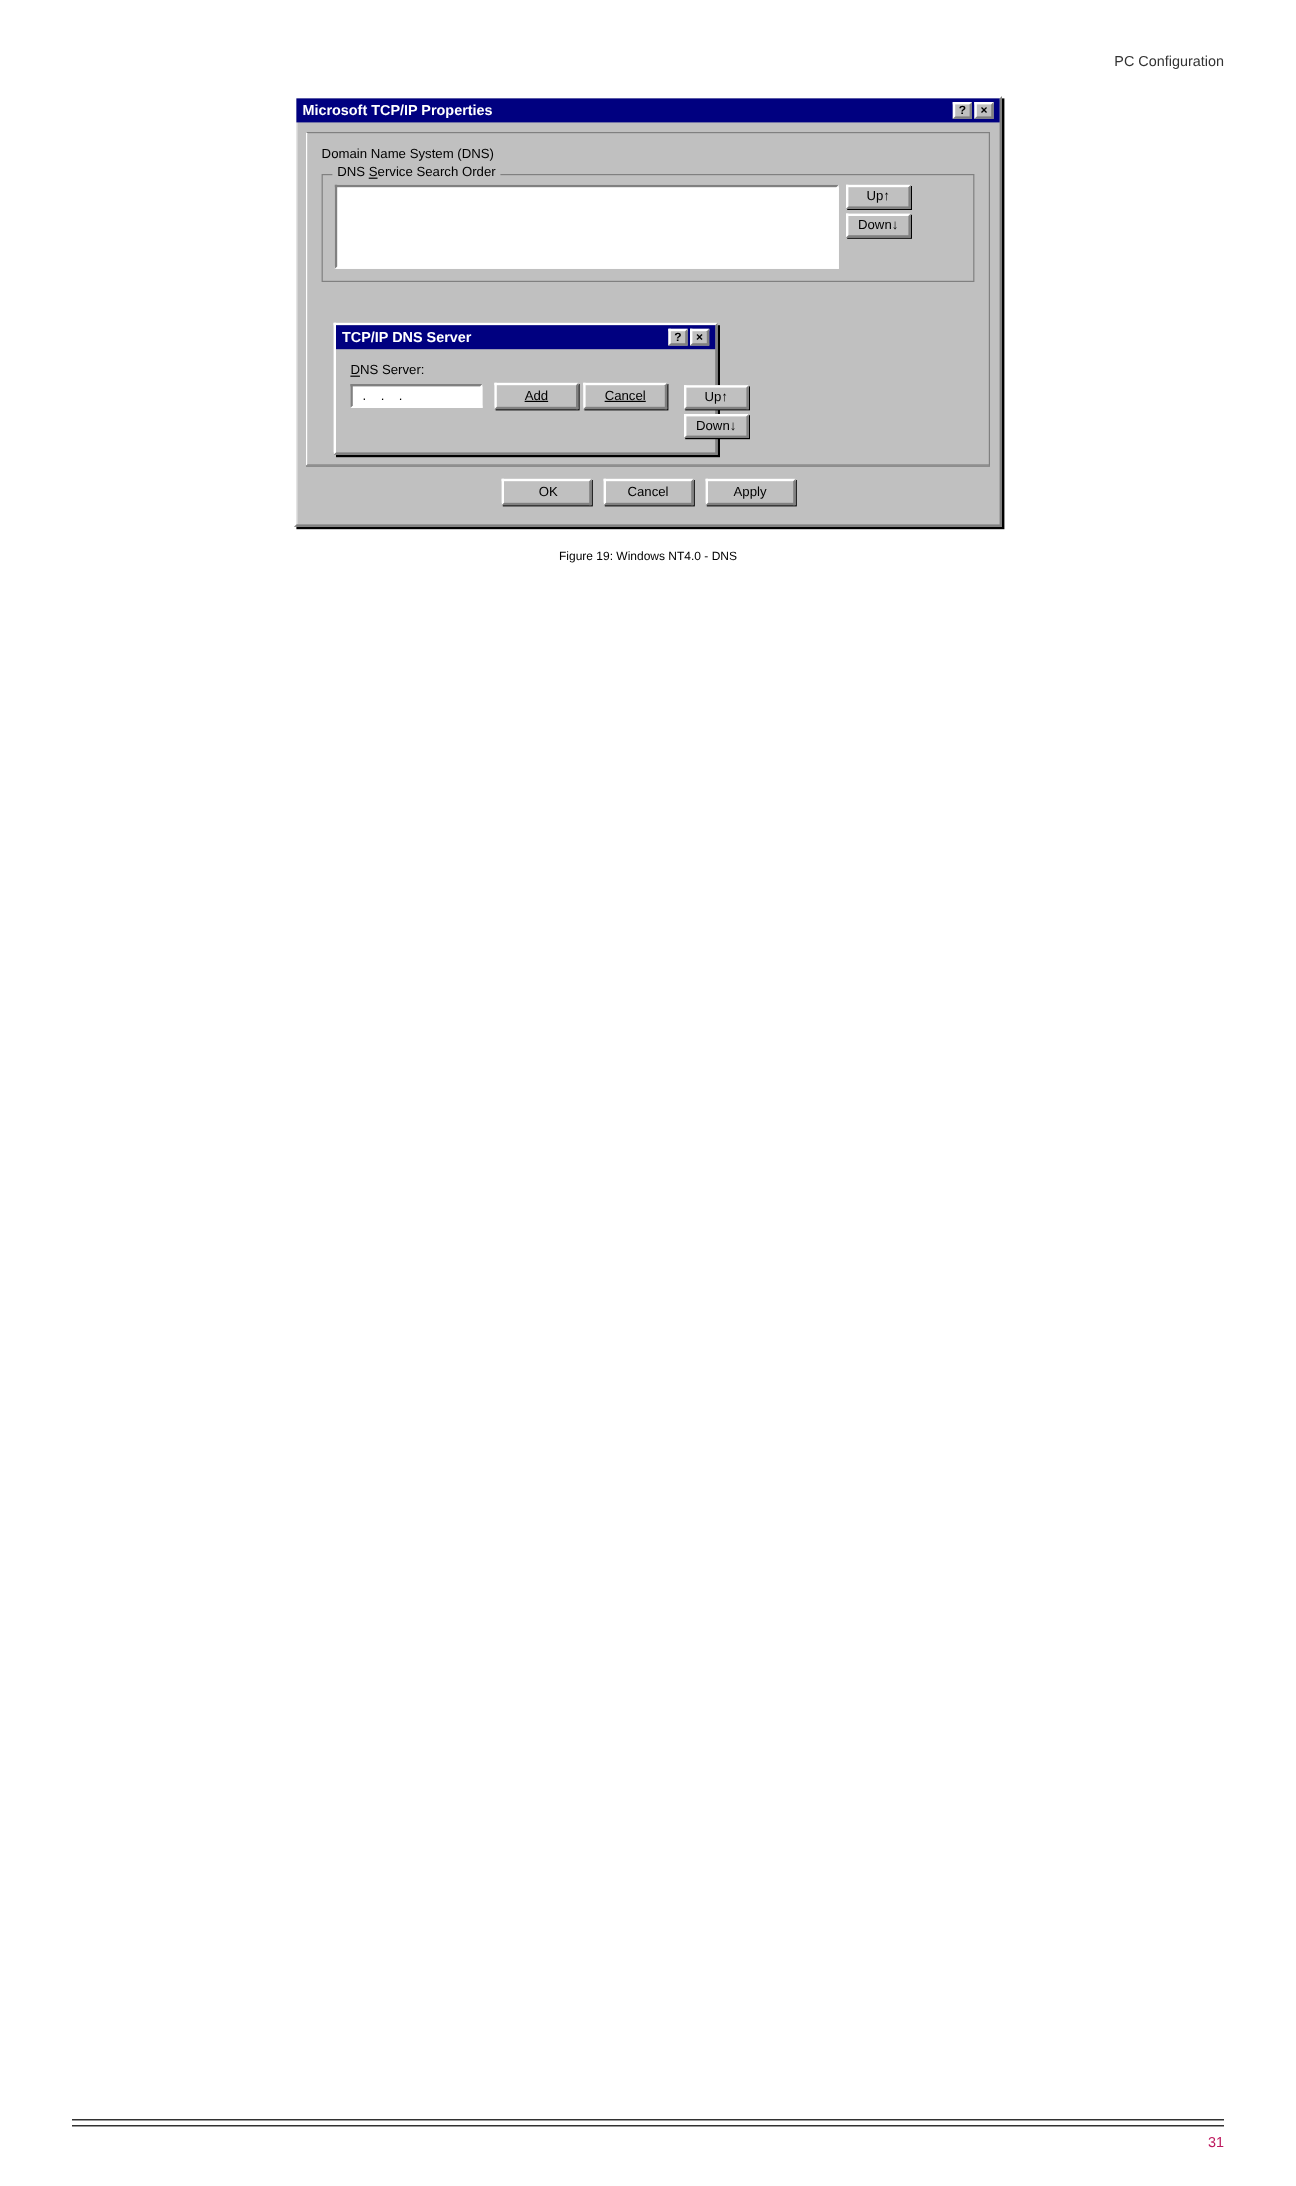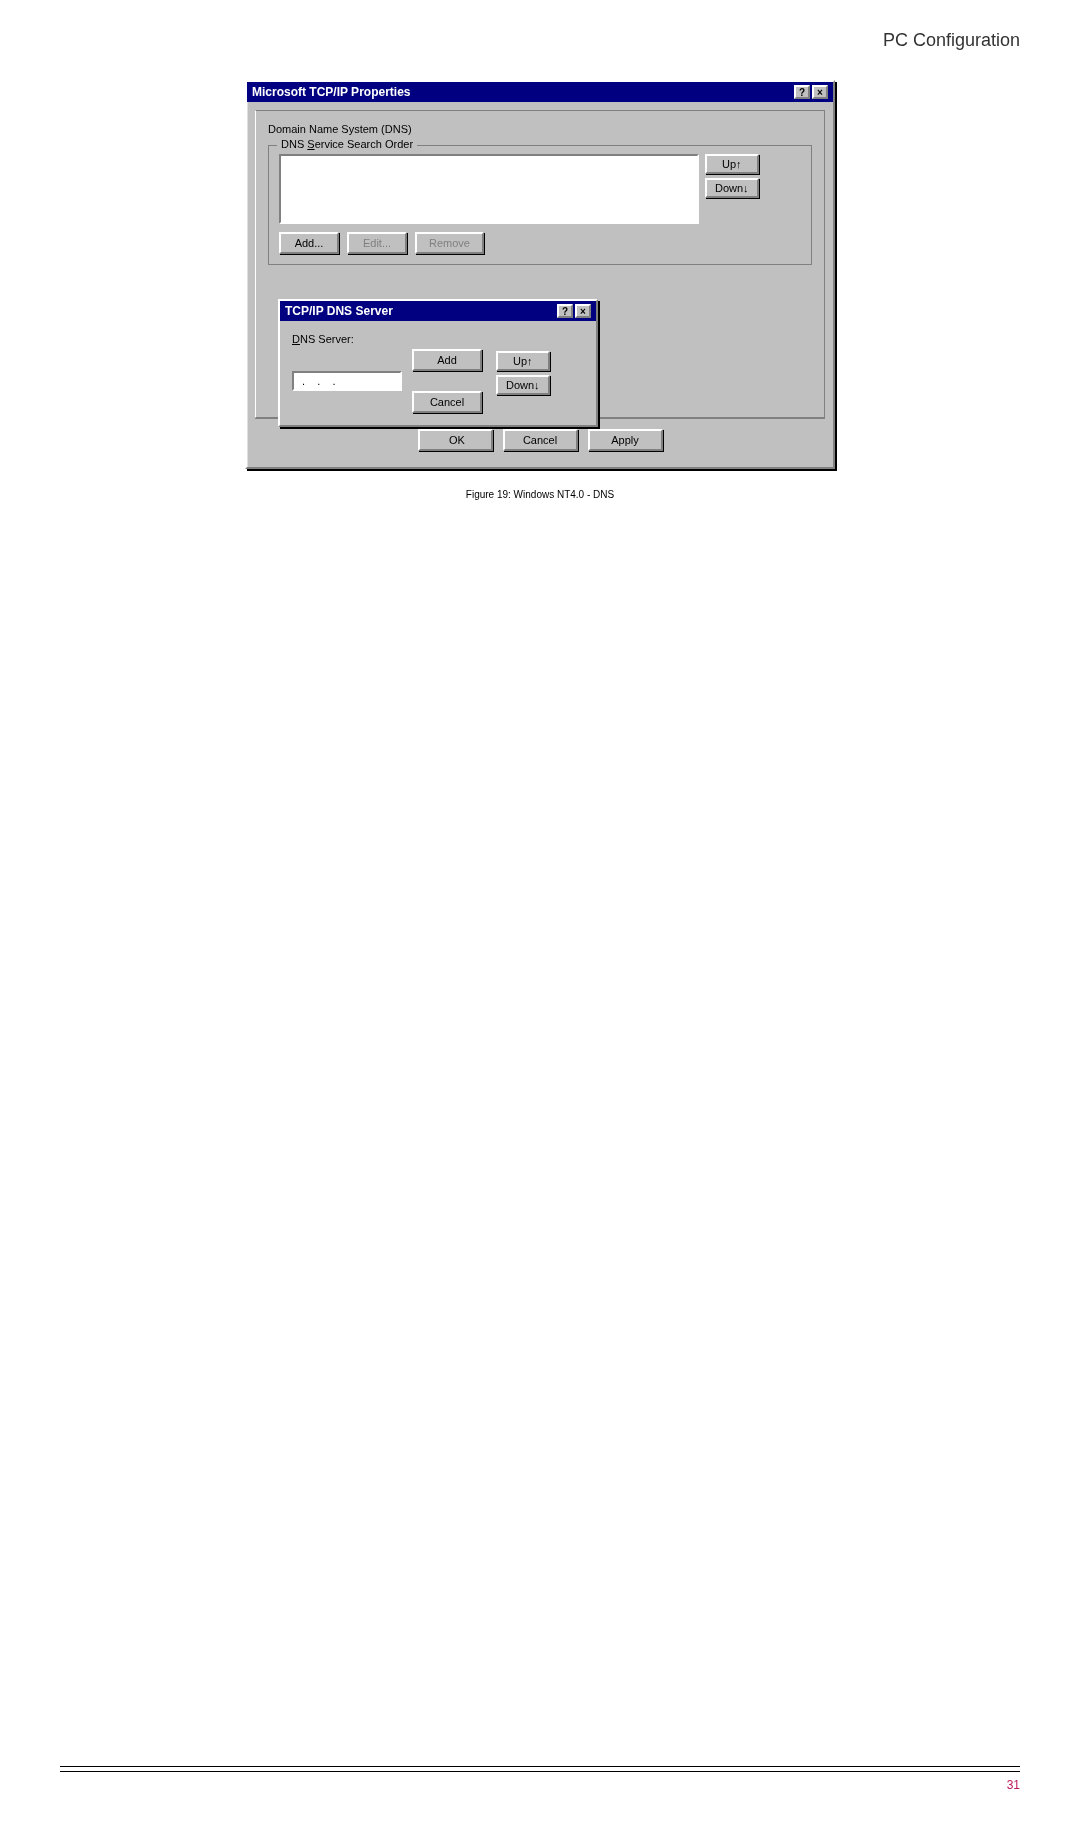--- a/index.html
+++ b/index.html
@@ -9,23 +9,23 @@
       font-family: 'Arial', sans-serif;
       font-size: 13px;
       color: #000000;
       width: 1080px;
       min-height: 1822px;
       position: relative;
     }
 
     .page-header {
       position: absolute;
-      top: 30px;
+      top: 44px;
       right: 60px;
-      font-size: 18px;
+      font-size: 12px;
       color: #333;
     }
 
     .page-footer {
       position: absolute;
       bottom: 30px;
       right: 60px;
       font-size: 12px;
       color: #be185d;
       border-top: 1px solid #000;
@@ -336,25 +336,20 @@
             </span>
 
             <div class="dns-service-row">
               <div class="win-listbox" style="width:420px; flex-shrink:0;"></div>
               <div class="dns-service-buttons">
                 <button class="win-btn win-btn-small">Up↑</button>
                 <button class="win-btn win-btn-small">Down↓</button>
               </div>
             </div>
 
-            <div class="dns-action-buttons">
-              <button class="win-btn">Add...</button>
-              <button class="win-btn disabled" style="color:#808080;">Edit...</button>
-              <button class="win-btn disabled" style="color:#808080;">Remove</button>
-            </div>
           </div>
 
           <div style="height:140px; position:relative;">
 
             <div class="sub-dialog" style="position:absolute; top:10px; left:10px;margin-top:24px;">
               <div class="sub-titlebar">
                 <span>TCP/IP DNS Server</span>
                 <div style="display:flex; gap:2px;">
                   <button class="win-tb-btn">?</button>
                   <button class="win-tb-btn">×</button>
@@ -363,21 +358,21 @@
 
               <div class="sub-dialog-body">
                 <div style="display:flex; align-items:flex-start; gap:10px;">
 
                   <div>
                     <div style="font-size:11px; margin-bottom:4px;">
                       <span style="text-decoration:underline;">D</span><span>NS Server:</span>
                     </div>
                     <div style="display:flex; align-items:center; gap:10px;">
                       <input type="text" class="ip-input" value=" .  .  . " style="">
-                      <div style="display:flex; flex-direction:column; gap:20px;">
+                      <div style="display:flex; flex-direction:row; gap:4px;text-decoration:underline;">
                         <button class="win-btn" style="min-width:70px;">Add</button>
                         <button class="win-btn" style="min-width:70px;">Cancel</button>
                       </div>
                     </div>
                   </div>
 
                   <div class="up-down-buttons" style="margin-top:18px;">
                     <button class="win-btn win-btn-small">Up↑</button>
                     <button class="win-btn win-btn-small">Down↓</button>
                   </div>

